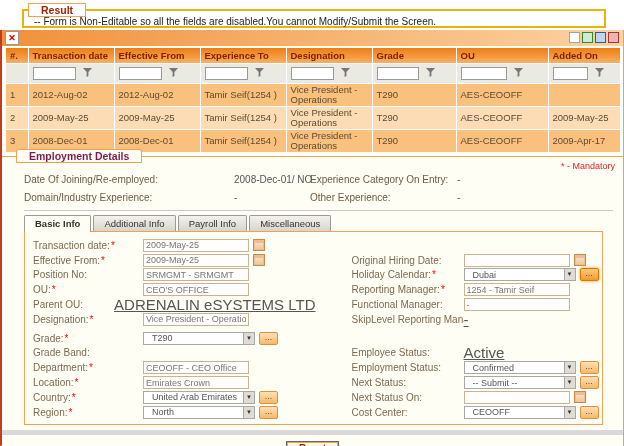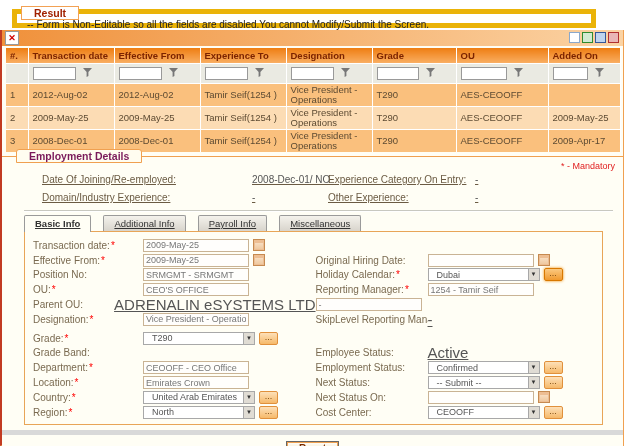--- a/index.html
+++ b/index.html
@@ -1,20 +1,20 @@
 <!DOCTYPE html>
 <html><head>
 <meta charset="utf-8">
 <style>
   * { box-sizing: border-box; }
   body { margin:0; font-family:"Liberation Sans", sans-serif; background:#fff; }
   .page { width:624px; height:446px; position:relative; overflow:hidden; background:#fff; }
 
   
-  .result-box { margin:9px 22px 0 12px; width:584px; height:19px; border:5px solid #eab308; background:#fff; position:relative; }
+  .result-box { margin:9px 22px 0 22px; width:584px; height:19px; border:2px solid #eab308; background:#fff; position:relative; }
   .result-legend { position:absolute; top:-8px; left:4px; height:14px; line-height:13px; padding:0 12px; border:1px solid #F2A154; background:#fff; font-size:10.5px; font-weight:bold; color:#A02000; }
   .result-msg { padding:5px 0 0 10px; font-size:10px; color:#222; white-space:nowrap; }
 
   
   .frame { margin-top:2px; height:416px; border-left:2px solid #C23B22; border-right:1px solid #F0A050; border-bottom:1px solid #F0A050; background:#FFFEF5; position:relative; }
 
   
   .toolbar { height:16px; background:linear-gradient(to right,#F0913B,#FBD3A4); position:relative; }
   .close-btn { position:absolute; left:3px; top:1px; width:14px; height:14px; background:#fff; border:1px solid #999; color:#D00000; font-size:9px; line-height:12px; text-align:center; font-weight:bold; cursor:pointer; }
   .tb-icons { position:absolute; right:4px; top:2px; display:flex; gap:2px; }
@@ -31,32 +31,32 @@
   .grid tr.filter td { background:#EAEAE2; height:20px; }
   .grid tr.odd  td { background:#FAC07D; height:20px; }
   .grid tr.even td { background:#FCDCB4; height:20px; }
   .filter-input { width:56%; height:13px; border:1px solid #999; font-size:9px; vertical-align:middle; padding:0 2px; }
   .funnel { display:inline-block; margin-left:7px; vertical-align:middle; }
 
   
   .emp { margin-top:4px; border-top:1px solid #F0A050; position:relative; background:#FFFEF5; }
   .emp-legend { position:absolute; top:-8px; left:14px; height:14px; line-height:13px; padding:0 12px; border:1px solid #F0A050; background:#FFFDF0; font-size:10.5px; font-weight:bold; color:#7A1A5A; border-radius:3px 3px 0 0; z-index:3; }
   .mandatory { text-align:right; padding:4px 8px 0 0; height:14px; color:#E02020; font-size:9px; }
-  .summary { padding-left:40px; font-size:10px; color:#6B5B43;text-decoration:underline; }
+  .summary { padding-left:22px; font-size:10px; color:#6B5B43; }
   .sumrow { display:flex; height:18px; line-height:18px; white-space:nowrap; }
   .sl1 { width:210px; } .sv1 { width:76px; color:#555; } .sl2 { width:147px; } .sv2 { color:#555; }
   .divider { border-top:1px solid #C8C8C0; border-bottom:1px solid #fff; margin:3px 10px 0 22px; height:0; }
 
   
   .tabs { display:flex; margin:3px 0 -1px 22px; position:relative; z-index:2; }
-  .tab { border:1px solid #9A9A9A; border-bottom:none; background:linear-gradient(#F4F2EC,#D8D4CC); font-size:9.5px; padding:2px 10px; height:16px; line-height:12px; color:#333; margin-right:12px; border-radius:2px 2px 0 0; cursor:pointer;text-decoration:underline; }
+  .tab { border:1px solid #9A9A9A; border-bottom:none; background:linear-gradient(#F4F2EC,#D8D4CC); font-size:9.5px; padding:2px 10px; height:16px; line-height:12px; color:#333; margin-right:2px; border-radius:2px 2px 0 0; cursor:pointer; }
   .tab.active { background:#FFFEF5; font-weight:bold; height:17px; }
 
   
-  .panel { margin:0 20px 0 22px; border:1px solid #E8A558; background:#FFFEF5; display:flex; padding:6px 4px 4px 8px; position:relative; z-index:1; }
+  .panel { margin:0 20px 0 22px; border:1px solid #E8A558; background:#FFFEF5; display:flex; padding:6px 4px 4px 8px; position:relative; z-index:1;gap:36px; }
   .fcol { width:50%; }
   .frow { display:flex; height:14.8px; align-items:center; font-size:10px; color:#7A6A50; white-space:nowrap; }
   .flabel { width:110px; overflow:hidden; }
   .fcol.right .flabel { width:112px; }
   .req { color:#F00; margin-left:1px; }
   .tin { width:106px; height:13px; border:1px solid #C9B394; font-size:9px; color:#777; padding:0 2px; background:#FFFEFC; }
   .sel { display:inline-flex; width:112px; height:13px; border:1px solid #A8A8A8; background:#fff; font-size:9px; color:#555; align-items:center; cursor:pointer; }
   .selval { flex:1; padding-left:8px; overflow:hidden; }
   .selarrow { width:11px; height:11px; background:#E0DCD4; border-left:1px solid #A8A8A8; font-size:6px; line-height:11px; text-align:center; color:#333; }
   .selarrow::after { content:"▼"; }
@@ -282,20 +282,21 @@
                 <span class="selval">Dubai</span>
                 <span class="selarrow"></span>
               </span>
             <span class="lookup hl">...</span>
           </div>
           <div class="frow">
             <span class="flabel"><span>Reporting Manager:</span><span class="req">*</span></span>
             <input class="tin" value="1254 - Tamir Seif" style="">
           </div>
           <div class="frow">
+            <span class="flabel"><span>Functional Manager:</span><span class="req"></span></span>
             <input class="tin" value="-" style="">
           </div>
           <div class="frow">
             <span class="flabel"><span>SkipLevel Reporting Manager:</span><span class="req"></span></span>
             <span class="fstatic">-</span>
           </div>
           <div class="fspacer"></div>
           <div class="ggap"></div>
           <div class="frow">
             <span class="flabel"><span>Employee Status:</span><span class="req"></span></span>

